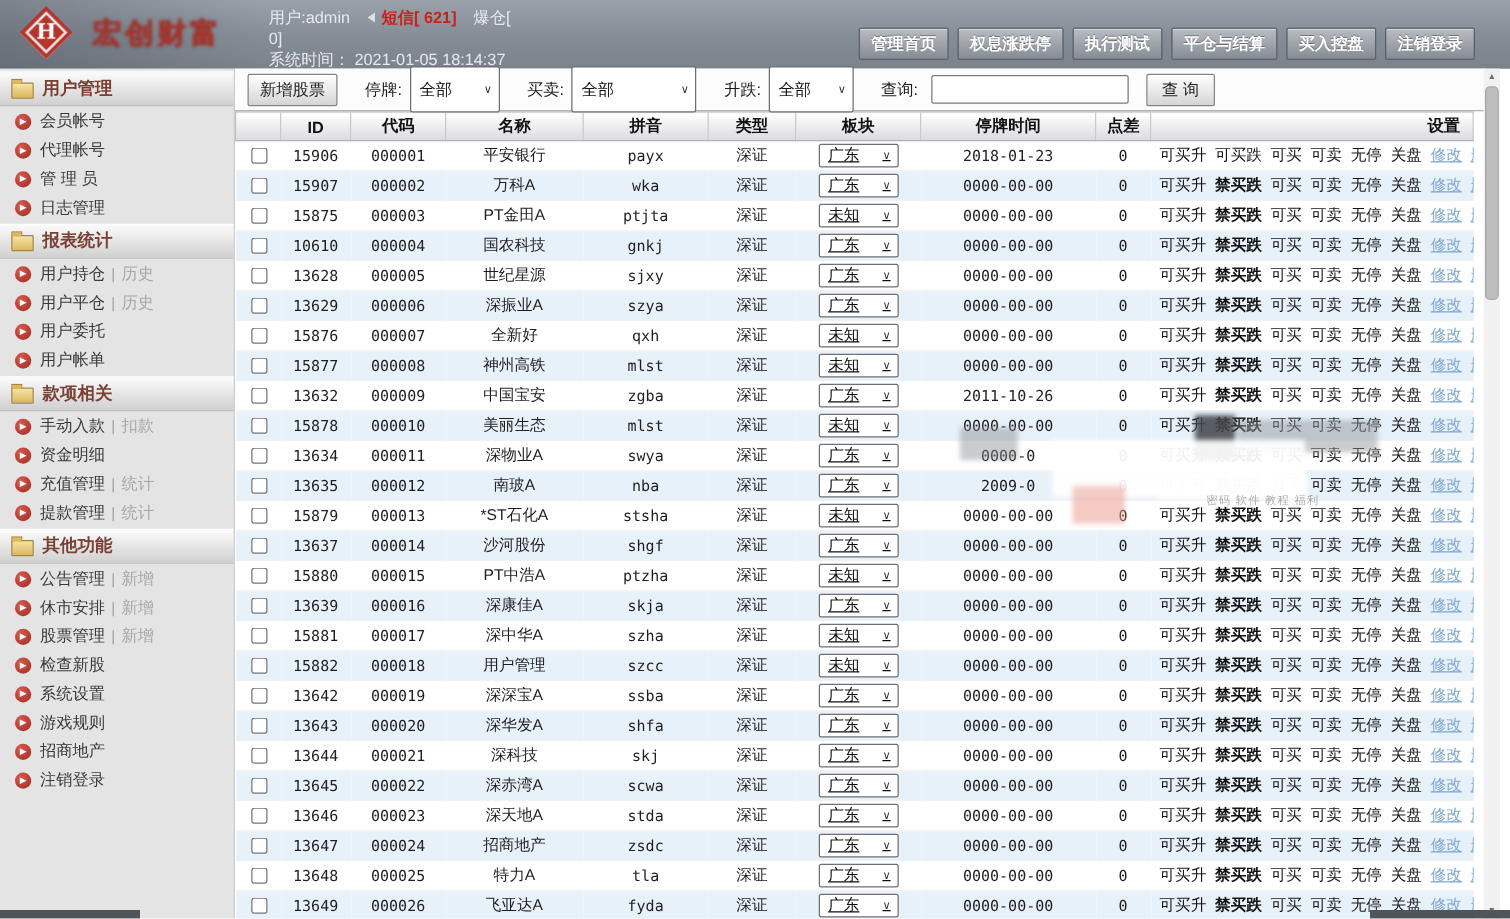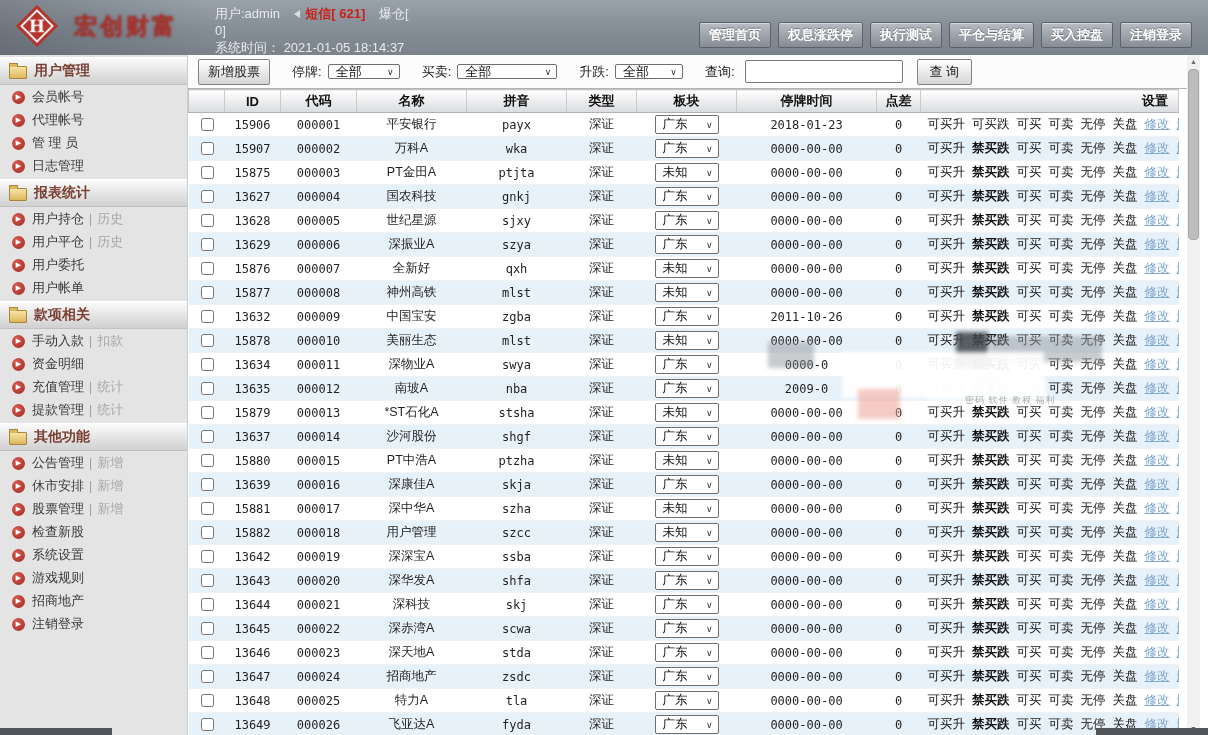--- a/index.html
+++ b/index.html
@@ -16,21 +16,21 @@
     background:#b5342b;box-shadow:inset 0 0 0 3px #b5342b, inset 0 0 0 5px #e9e9eb;filter:blur(.5px);}
   .diamond span{position:absolute;inset:0;display:flex;align-items:center;justify-content:center;
     transform:rotate(-45deg);color:#fff;font-weight:bold;font-size:17px;font-family:"DejaVu Serif",serif;}
   .logo-text{color:#a8322b;font-size:23px;font-weight:bold;letter-spacing:3px;filter:blur(1.3px);
     text-shadow:0 0 2px rgba(130,35,28,.9);}
   .user-info{position:absolute;left:215px;top:5px;width:360px;color:#e7eaed;font-size:13px;line-height:17px;}
   .ui-line{white-space:nowrap;}
   .sms{color:#c9221a;font-weight:bold;}
   .speaker-icon{display:inline-block;width:0;height:0;border-top:4px solid transparent;
     border-bottom:4px solid transparent;border-right:6px solid #dcdfe3;margin:0 2px 0 10px;}
-  .nav-buttons{position:absolute;right:16px;top:22px;display:flex;gap:7px;}
+  .nav-buttons{position:absolute;right:28px;top:22px;display:flex;gap:7px;}
   .nav-btn{background:linear-gradient(#b8bdc3,#868c94);border:1px solid #5b616a;border-radius:2px;
     color:#fff;font-size:13px;font-weight:bold;padding:3px 9px;cursor:pointer;
     text-shadow:0 -1px 0 rgba(0,0,0,.35);box-shadow:inset 0 1px 0 rgba(255,255,255,.45);}
 
   
   .sidebar{position:absolute;left:0;top:55px;width:187px;height:680px;background:#e4e4e4;
     border-right:1px solid #cdcdcd;overflow:hidden;}
   .sec-header{display:flex;align-items:center;gap:7px;padding:4px 9px 4px 9px;margin-top:2px;
     background:linear-gradient(#fbfbfb,#d0d0d0);border-top:1px solid #fff;border-bottom:1px solid #c0c0c0;
     color:#7a4034;font-weight:bold;font-size:14px;cursor:pointer;}
@@ -47,38 +47,38 @@
   .sup-new{color:#4a4a4a;font-size:9px;vertical-align:super;margin-left:1px;}
 
   
   .content{position:absolute;left:188px;top:55px;width:1000px;height:680px;background:#fff;}
   .toolbar{height:33px;display:flex;align-items:center;padding-left:10px;background:#fcfcfc;
     border-bottom:1px solid #b3b3b3;}
   .btn{background:linear-gradient(#ffffff,#d5d5d5);border:1px solid #838383;border-radius:2px;
     padding:3px 9px;font-size:13px;color:#1c1c1c;cursor:pointer;}
   .tb-label{font-size:13px;color:#1c1c1c;margin:0 6px 0 22px;}
   .selectbox{display:inline-flex;align-items:center;justify-content:space-between;background:#fff;
-    border:1px solid #6f6f6f;border-radius:2px;height:15px;padding:0 5px 0 7px;font-size:13px;
+    border:1px solid #6f6f6f;border-radius:2px;height:37px;padding:0 5px 0 7px;font-size:13px;
     color:#111;cursor:pointer;box-sizing:border-box;}
   .caret-icon{font-size:9px;color:#333;margin-left:6px;}
   .w-stop{width:72px;} .w-trade{width:100px;} .w-rise{width:68px;}
   .search-input{width:152px;height:19px;border:1px solid #7a7a7a;border-radius:2px;margin-left:4px;}
   .search-btn{margin-left:14px;padding:3px 12px;}
 
   table{border-collapse:collapse;width:990px;table-layout:fixed;}
   thead th{height:22px;background:linear-gradient(#ffffff,#d9dbde);border-top:1px solid #c2c2c2;
     border-bottom:1px solid #b2b2b2;border-right:1px solid #c9c9c9;font-size:13px;color:#111;
     font-weight:bold;padding:0;}
   thead th:first-child{border-left:1px solid #c2c2c2;}
   thead th.last{text-align:right;padding-right:10px;border-right:1px solid #c9c9c9;}
   tbody td{height:23px;text-align:center;color:#1f1f1f;font-size:12.5px;padding:0;
     border-bottom:1px solid #f2f2f2;overflow:hidden;white-space:nowrap;}
   tbody tr.alt{background:#e7f1fa;}
   .mono{font-family:"DejaVu Sans Mono",monospace;font-size:12px;}
-  .row-select{width:64px;height:19px;margin:0 auto;font-size:12.5px;}
+  .row-select{width:64px;height:19px;margin:0 auto;font-size:12.5px;text-decoration:underline;}
   td.actions{text-align:right;padding-right:8px;}
   .act{color:#141414;text-decoration:none;margin-left:7px;cursor:pointer;}
   .act.bold{font-weight:bold;}
   .link{color:#7fa7cf;text-decoration:underline;margin-left:7px;cursor:pointer;}
 
   
   .scroll-track{position:absolute;left:1187px;top:55px;width:13px;height:680px;background:#f1f1f1;}
   .scroll-btn{position:absolute;left:1187px;width:13px;height:13px;background:#f1f1f1;color:#6e6e6e;
     font-size:7px;display:flex;align-items:center;justify-content:center;cursor:pointer;}
   .scroll-btn.up{top:55px;} .scroll-btn.down{top:722px;}
@@ -343,21 +343,21 @@
             <td><span class="selectbox row-select">
                 <span>未知</span>
                 <span class="caret-icon">∨</span>
               </span></td>
             <td class="mono">0000-00-00</td>
             <td class="mono">0</td>
             <td class="actions"><a class="act">可买升</a><a class="act bold">禁买跌</a><a class="act">可买</a><a class="act">可卖</a><a class="act">无停</a><a class="act">关盘</a><a class="link">修改</a><a class="link">删除</a></td>
           </tr>
           <tr class="alt">
             <td><input type="checkbox" style=""></td>
-            <td class="mono">13627</td>
+            <td class="mono">10610</td>
             <td class="mono">000004</td>
             <td>国农科技</td>
             <td class="mono">gnkj</td>
             <td>深证</td>
             <td><span class="selectbox row-select">
                 <span>广东</span>
                 <span class="caret-icon">∨</span>
               </span></td>
             <td class="mono">0000-00-00</td>
             <td class="mono">0</td>

